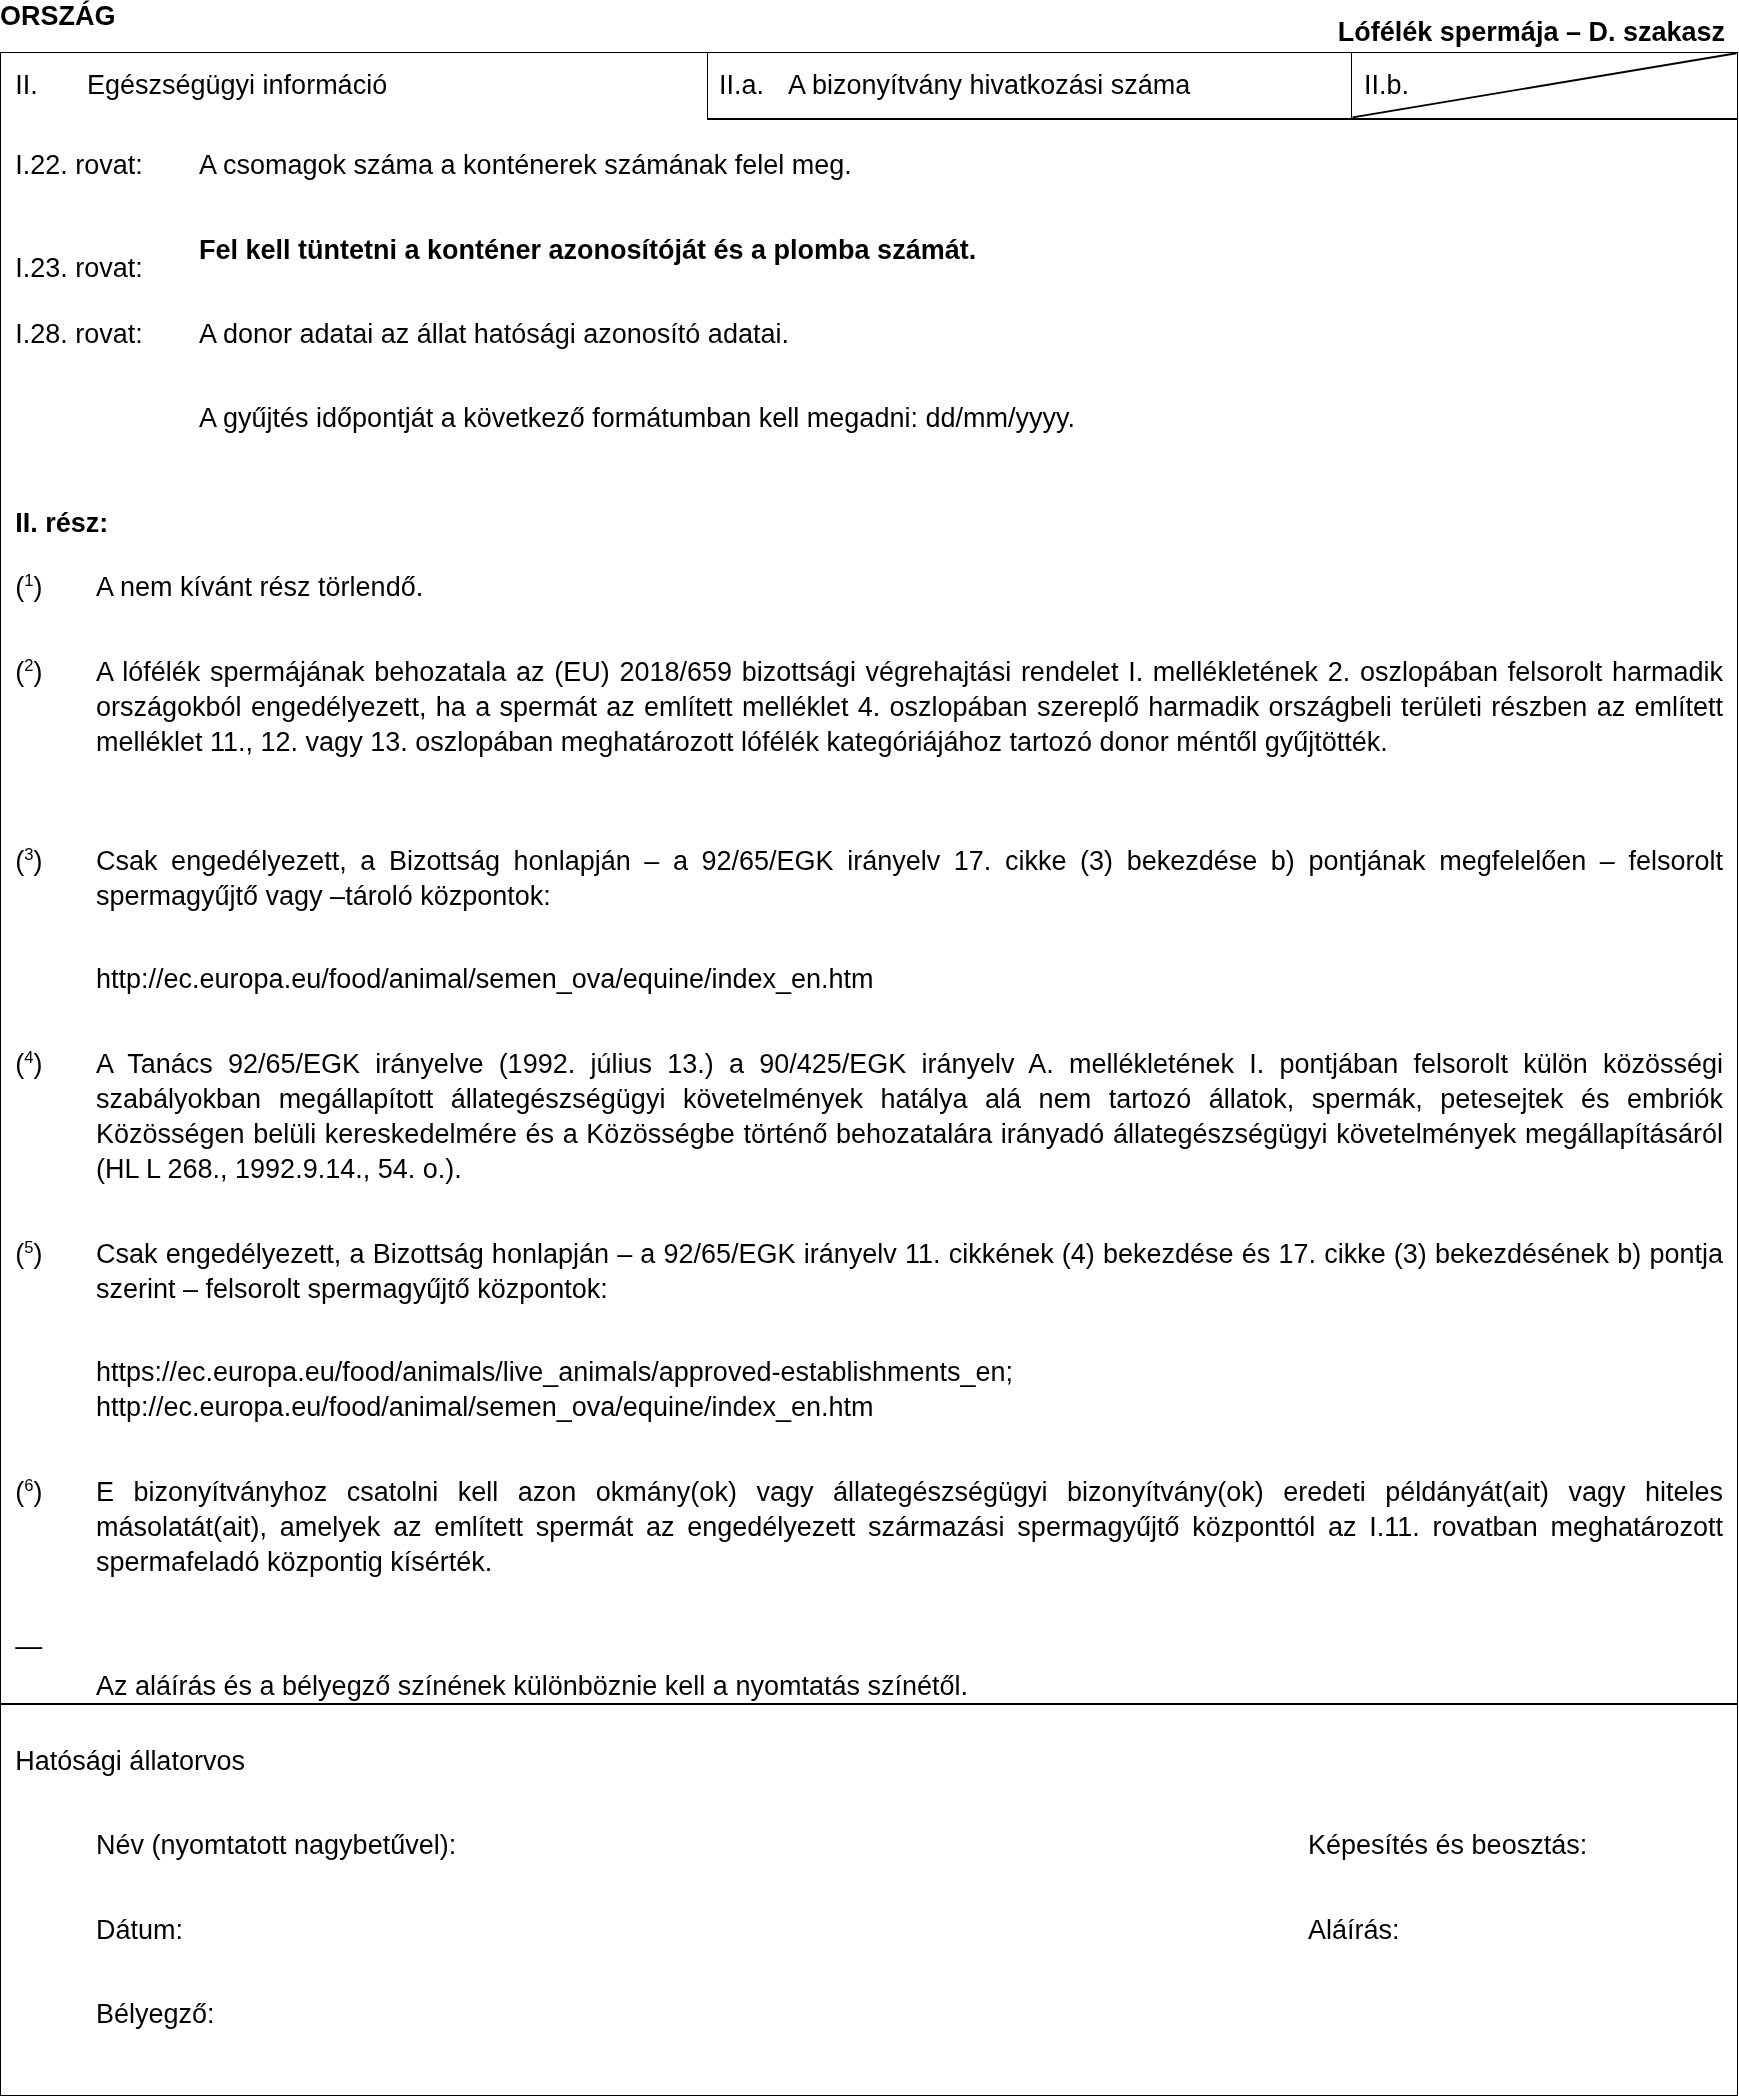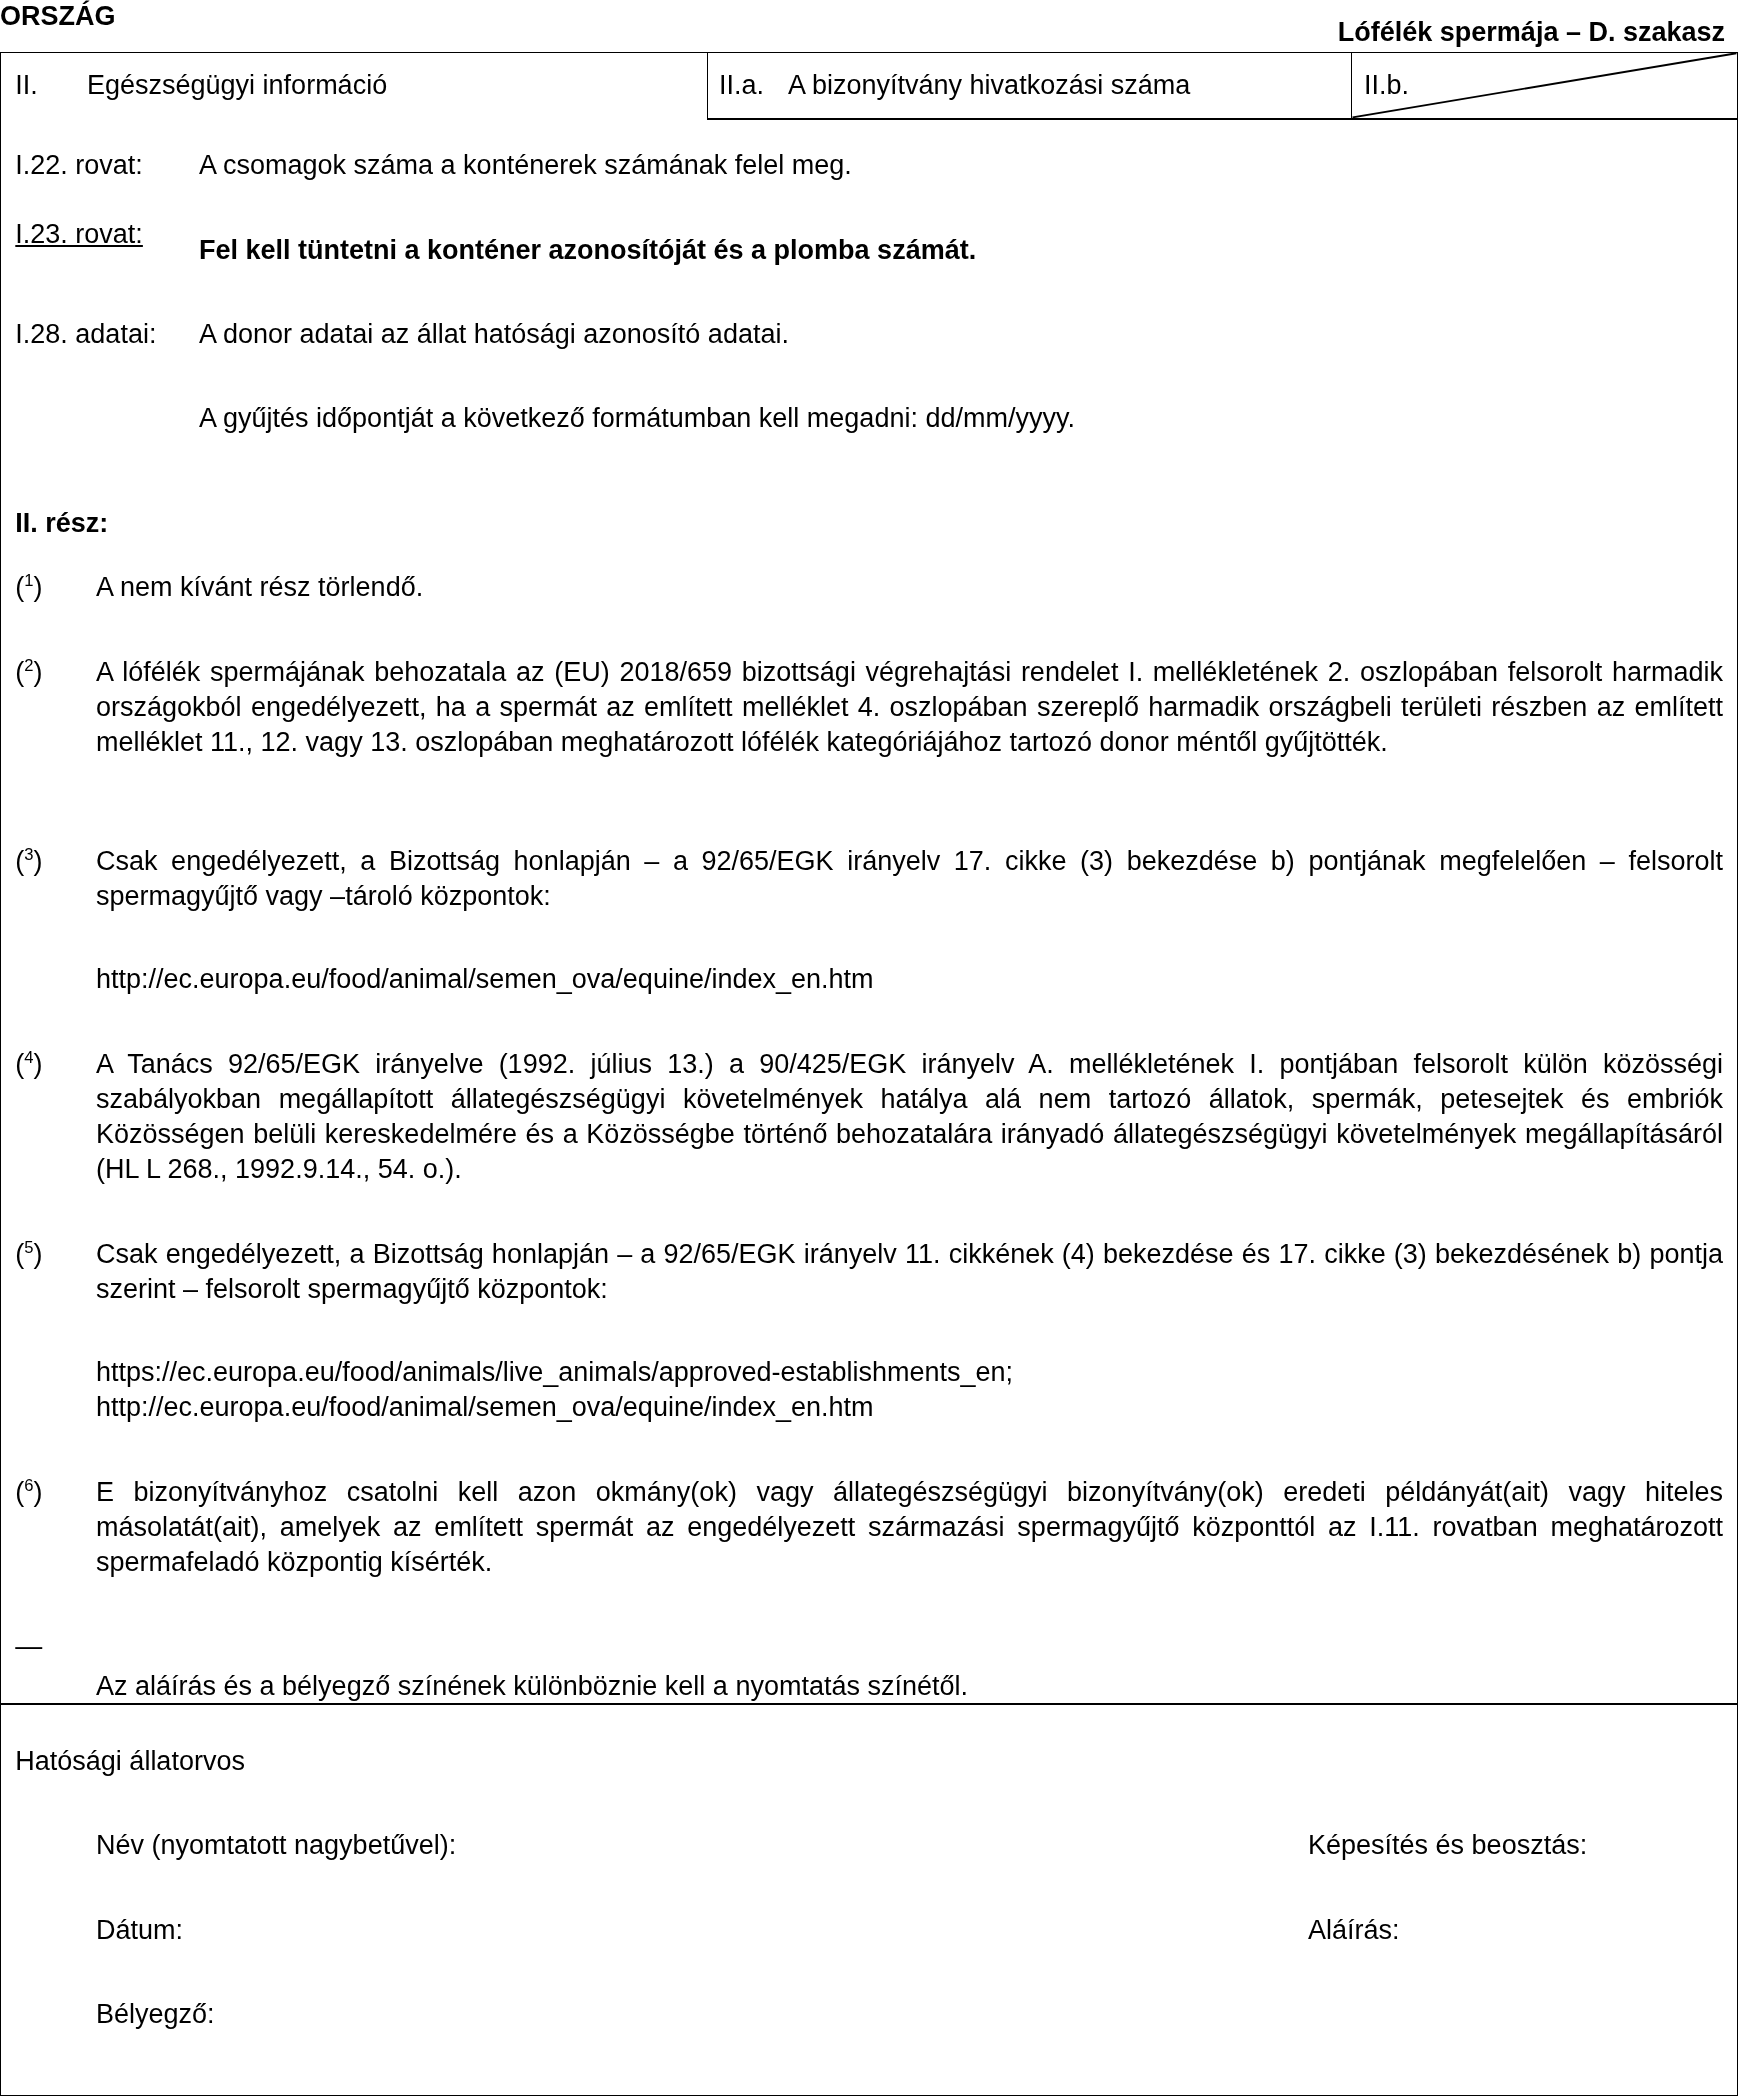--- a/index.html
+++ b/index.html
@@ -37,23 +37,23 @@
   <span class="t" style="left:1364px; top:68px;">II.b.</span>
   <svg class="abs" style="left:1351px; top:52px;" width="387" height="66" viewBox="0 0 605 104">
     <line x1="0" y1="103" x2="605" y2="2" stroke="#000" stroke-width="3"></line>
   </svg>
   <div class="hline" style="left:707px; top:118px; width:1031px;"></div>
 </div>
 
 <div>
   <span class="t" style="left:15.3px; top:148px;">I.22. rovat:</span>
   <span class="t" style="left:199px; top:148px;">A csomagok száma a konténerek számának felel meg.</span>
-  <span class="t" style="left:15.3px; top:217px;text-decoration:underline;">I.23. rovat:</span>
+  <span class="t" style="left:15.3px; top:251px;">I.23. rovat:</span>
   <span class="t" style="left:199px; top:233px;font-weight:bold;">Fel kell tüntetni a konténer azonosítóját és a plomba számát.</span>
-  <span class="t" style="left:15.3px; top:317px;">I.28. adatai:</span>
+  <span class="t" style="left:15.3px; top:317px;">I.28. rovat:</span>
   <span class="t" style="left:199px; top:317px;">A donor adatai az állat hatósági azonosító adatai.</span>
   <span class="t" style="left:199px; top:401px;">A gyűjtés időpontját a következő formátumban kell megadni: dd/mm/yyyy.</span>
 </div>
 
 <span class="t bold" style="left:15.3px; top:486px;margin-top:20px;">II. rész:</span>
 
 <div>
   <span class="t" style="left:15.3px; top:570px;">(<sup>1</sup>)</span>
   <div class="para" style="left:96px; top:570px; width:1627px;">A nem kívánt rész törlendő.</div>
 

